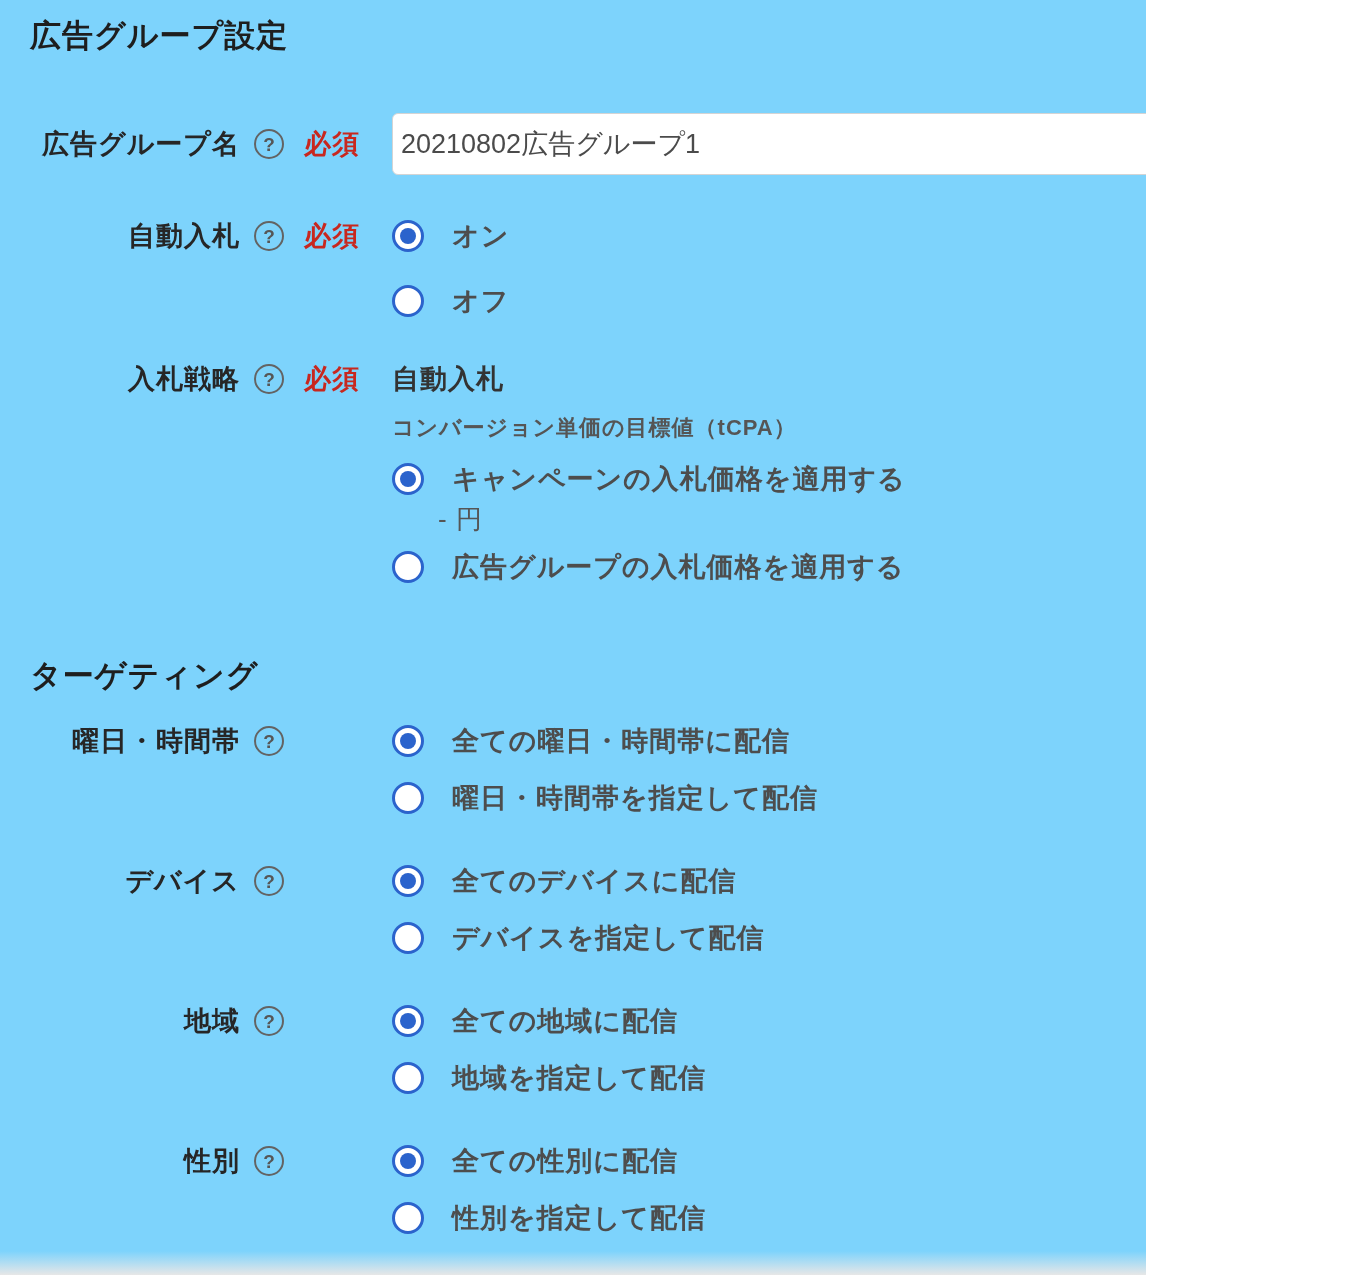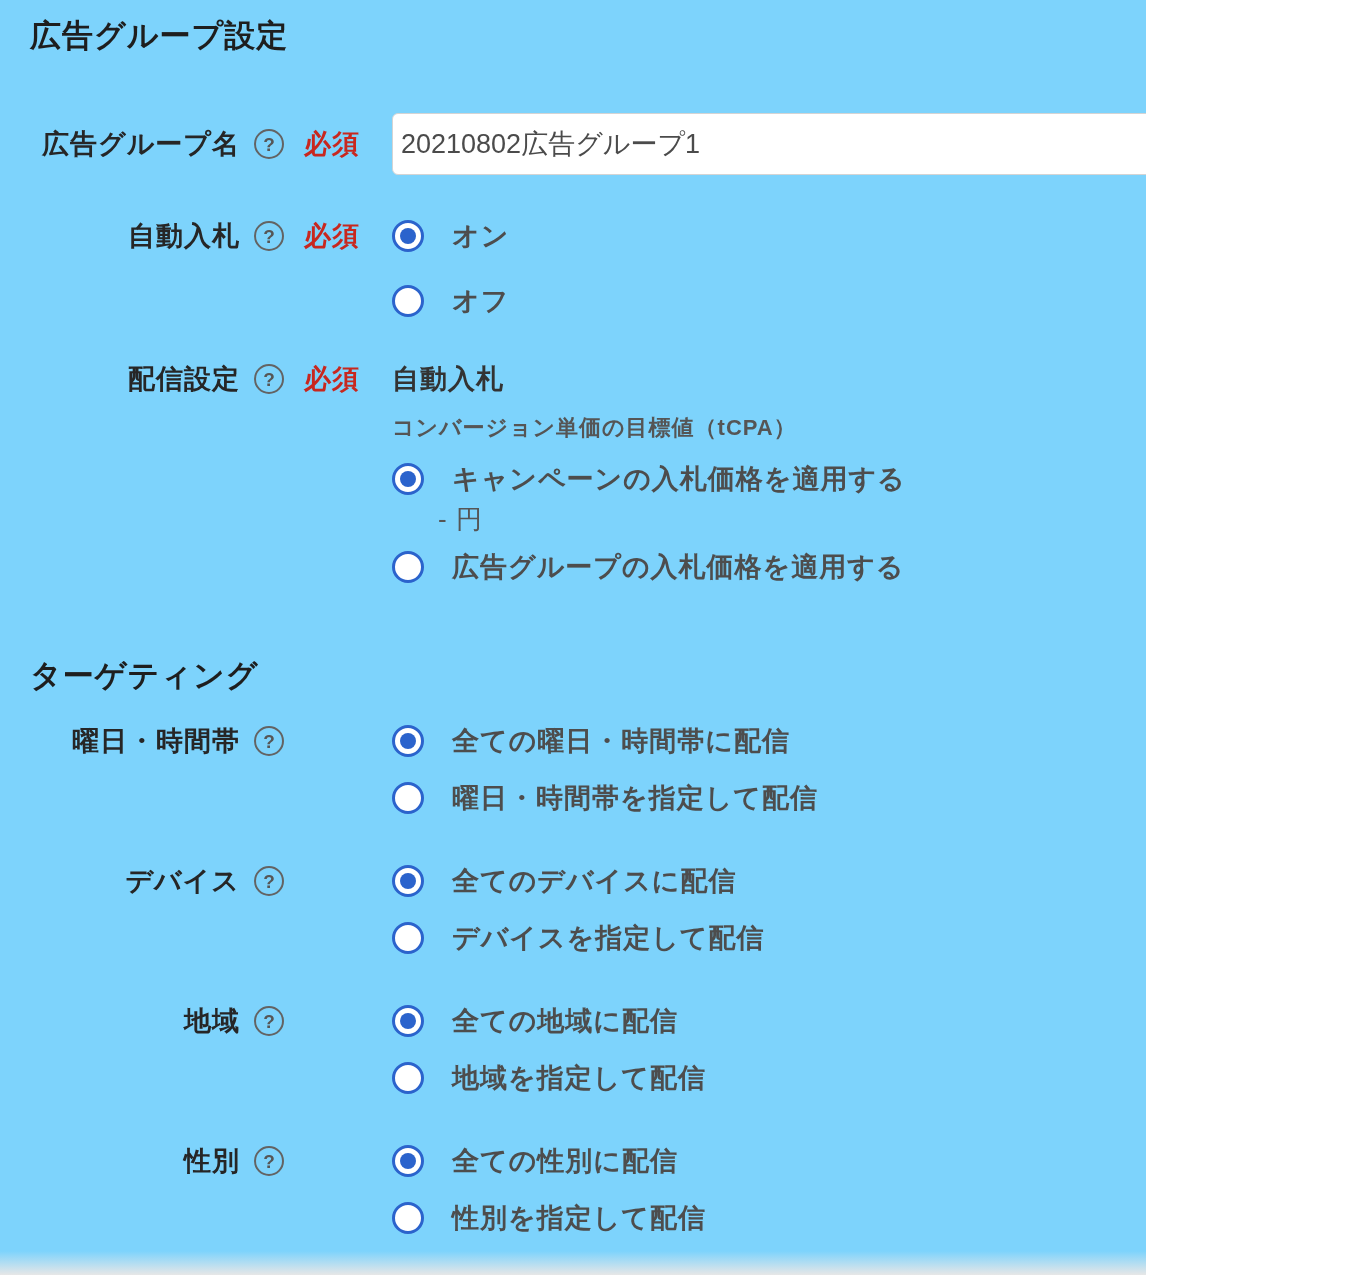--- a/index.html
+++ b/index.html
@@ -195,21 +195,21 @@
       </div>
       <div class="radio-option">
         <span class="radio"></span>
         <span class="radio-label">オフ</span>
       </div>
     </div>
   </div>
 
   <div class="row">
     <div class="row-head h-line">
-      <span class="row-label">配信設定</span>
+      <span class="row-label">入札戦略</span>
       <span class="help">?</span>
       <span class="req">必須</span>
     </div>
     <div class="row-content">
       <div class="value-line">自動入札</div>
       <div class="tcpa-label">コンバージョン単価の目標値（tCPA）</div>
       <div class="radio-option">
         <span class="radio selected"></span>
         <span class="radio-label">キャンペーンの入札価格を適用する</span>
       </div>

